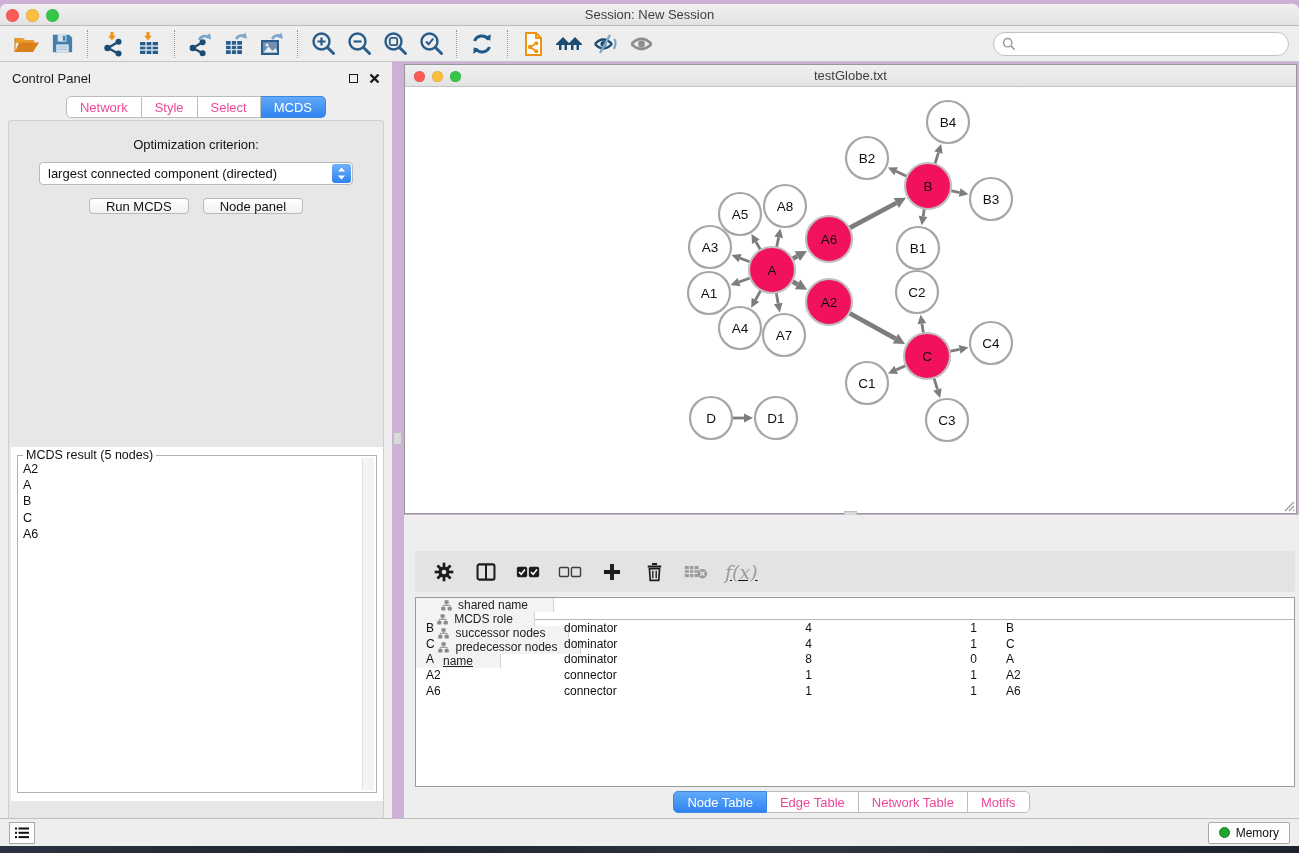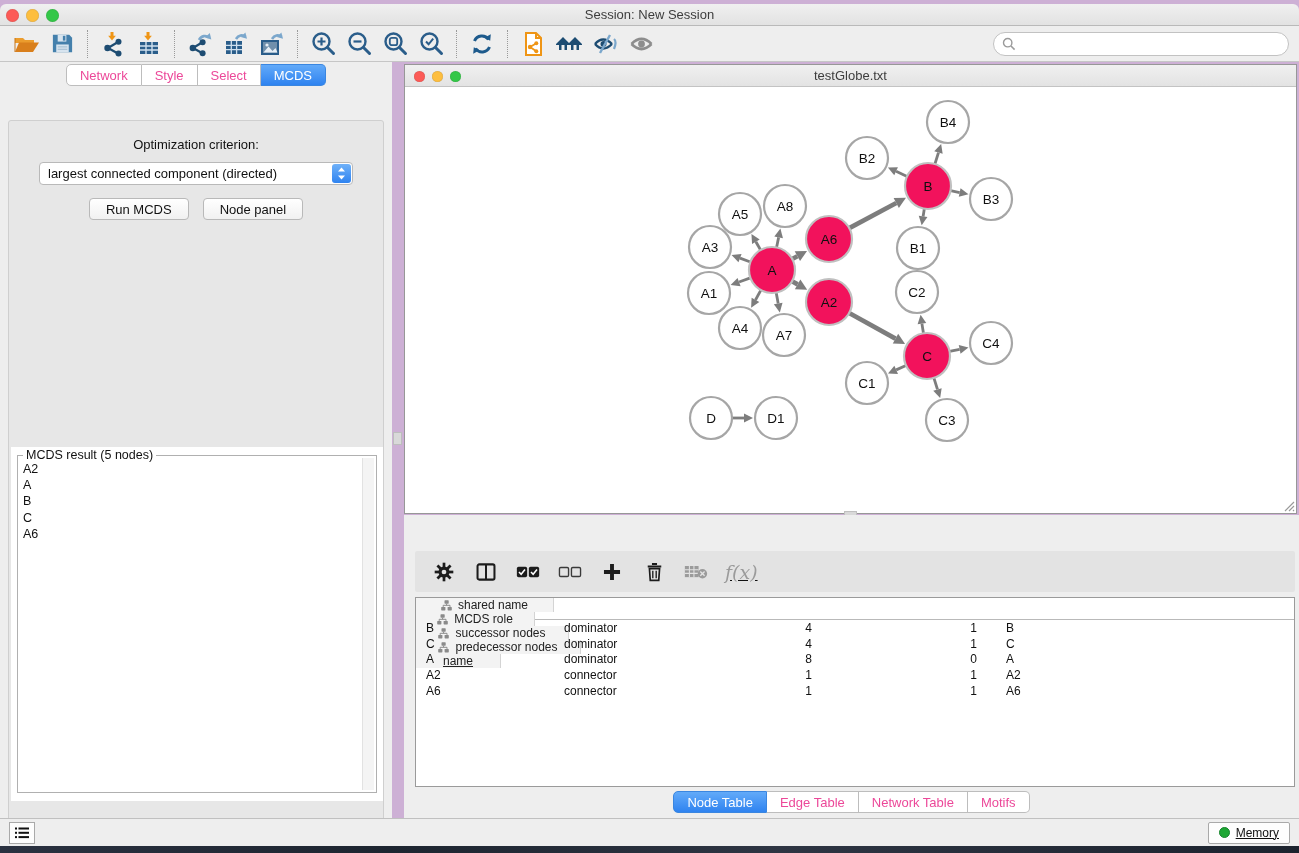--- a/index.html
+++ b/index.html
@@ -60,21 +60,21 @@
     position:relative; margin:10px auto 0; width:314px; height:23px; background:#fff;
     border:1px solid #b9b9b9; border-radius:4px; font-size:13px;
     display:flex; align-items:center; padding:0 40px 0 8px; color:#111;
   }
   .sel-stepper {
     position:absolute; right:1px; top:1px; width:19px; height:19px; border-radius:3px;
     background:linear-gradient(#6fb1f9,#2f83f0); display:flex; align-items:center; justify-content:center;
   }
   .btn-row { display:flex; justify-content:center; gap:14px; margin-top:13px; }
   .pbtn {
-    height:22px; padding:0 16px; font-size:13px; color:#111;
+    height:16px; padding:0 16px; font-size:13px; color:#111;
     background:linear-gradient(#ffffff,#f1f1f1); border:1px solid #b9b9b9; border-radius:4px;
     display:flex; align-items:center;
   }
   .result-wrap { position:absolute; left:2px; top:326px; width:372px; height:354px; background:#fff; }
   .groupbox {
     position:absolute; left:6px; top:8px; width:360px; height:338px;
     border:1px solid #b0b0b0;
   }
   .groupbox-legend {
     position:absolute; left:5px; top:-8px; background:#fff; padding:0 3px;
@@ -123,21 +123,21 @@
   .td { overflow:hidden; white-space:nowrap; }
   .bottom-tabs { position:absolute; left:0; top:274px; width:895px; display:flex; justify-content:center; }
   
   .statusbar {
     position:absolute; left:0; top:818px; width:1299px; height:28px; background:#eeeeee;
     border-top:1px solid #c0c0c0; display:flex; align-items:center; padding:0 9px;
   }
   .list-btn { width:26px; height:22px; background:#fdfdfd; border:1px solid #a9a9a9; display:flex; align-items:center; justify-content:center; }
   .mem-btn {
     margin-left:auto; height:22px; padding:0 10px; background:#fdfdfd; border:1px solid #a9a9a9;
-    border-radius:2px; display:flex; align-items:center; gap:6px; font-size:12px; color:#111;text-decoration:underline;
+    border-radius:2px; display:flex; align-items:center; gap:6px; font-size:12px; color:#111;
   }
   .mem-dot { width:11px; height:11px; border-radius:50%; background:#1da634; border:1px solid #15832a; }
   .desktop-bottom { position:absolute; left:0; top:846px; width:1299px; height:7px;
     background:linear-gradient(90deg,#2a3140,#1d2530 30%,#2e3543 60%,#1c232e); }
   svg text { font-family:"Liberation Sans", sans-serif; }
 </style>
 </head>
 <body>
 
 <div id="app">
@@ -291,20 +291,28 @@
     <div class="search-wrap">
       <svg class="search-mag" width="14" height="14" viewBox="0 0 14 14">
           <circle cx="5.7" cy="5.7" r="4.2" stroke="#9a9a9a" stroke-width="1.4" fill="none"></circle>
           <path d="M9 9l3.6 3.6" stroke="#9a9a9a" stroke-width="1.5"></path>
         </svg>
       <input class="search-input" type="text" value="" style="">
     </div>
   </div>
 
   <div class="control-panel">
+    <div class="panel-head">
+      <span>Control Panel</span>
+      <span class="spacer"></span>
+      <span class="float-box"></span>
+      <svg width="11" height="11" viewBox="0 0 11 11">
+          <path d="M1.5 1.5l8 8M9.5 1.5l-8 8" stroke="#1a1a1a" stroke-width="2.4"></path>
+        </svg>
+    </div>
     <div class="seg-tabs">
         <div class="seg-tab">Network</div>
         <div class="seg-tab">Style</div>
         <div class="seg-tab">Select</div>
         <div class="seg-tab active">MCDS</div>
       </div>
     <div class="cp-body">
       <div class="opt-label">Optimization criterion:</div>
       <div class="fake-select">
         <span>largest connected component (directed)</span>

